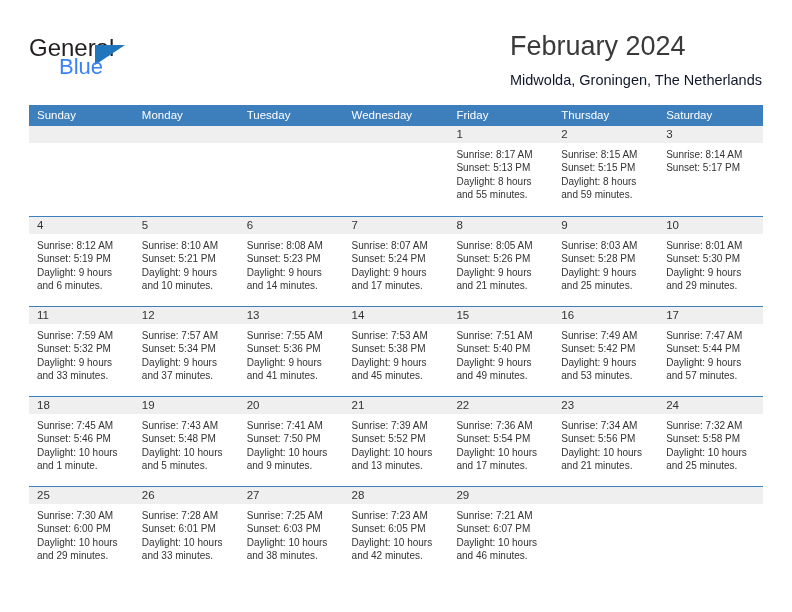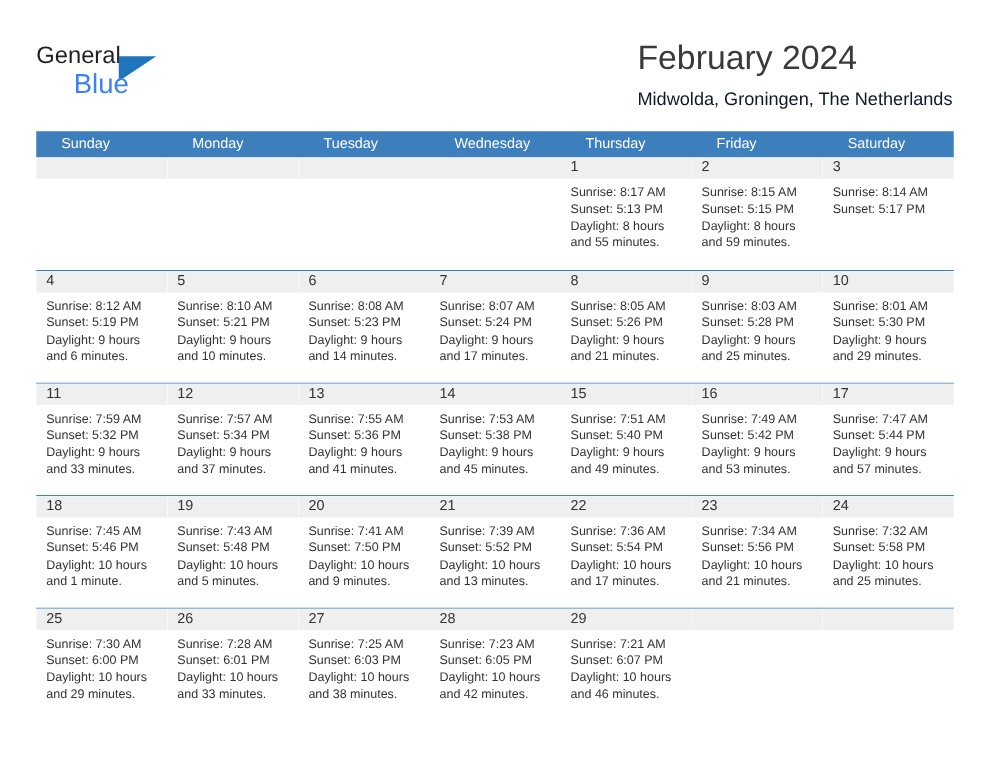--- a/index.html
+++ b/index.html
@@ -35,21 +35,21 @@
     position: absolute;
     left: 0;
     top: 4px;
     width: 130px;
     height: 56px;
   }
   .logo-general {
     position: absolute;
     left: 0;
     top: 0;
-    font-size: 19px;
+    font-size: 24px;
     letter-spacing: 0px;
     color: #231f20;
     font-family: "Liberation Sans", sans-serif;
   }
   .logo-blue {
     position: absolute;
     left: 30px;
     top: 20px;
     font-size: 22px;
     color: #3b82f6;
@@ -98,21 +98,21 @@
   .weekday-row {
     display: flex;
     background: #3d7ebd;
     height: 21px;
   }
   .weekday {
     flex: 1 1 0;
     color: #ffffff;
     font-size: 11.5px;
     line-height: 21px;
-    padding-left: 20px;
+    padding-left: 8px;
     box-sizing: border-box;
     white-space: nowrap;
     overflow: hidden;
   }
 
   .week-row {
     display: flex;
     height: 90px;
     border-top: 1px solid #3d7ebd;
     box-sizing: border-box;
@@ -181,22 +181,22 @@
 
   </div>
 
   <div class="calendar">
 
     <div class="weekday-row">
       <div class="weekday">Sunday</div>
       <div class="weekday">Monday</div>
       <div class="weekday">Tuesday</div>
       <div class="weekday">Wednesday</div>
+      <div class="weekday">Friday</div>
       <div class="weekday">Thursday</div>
-      <div class="weekday">Friday</div>
       <div class="weekday">Saturday</div>
     </div>
 
     <div class="week-row first">
       <div class="day-cell empty">
         <div class="daynum-strip">
             <span class="daynum"></span>
           </div>
       </div>
       <div class="day-cell empty">

